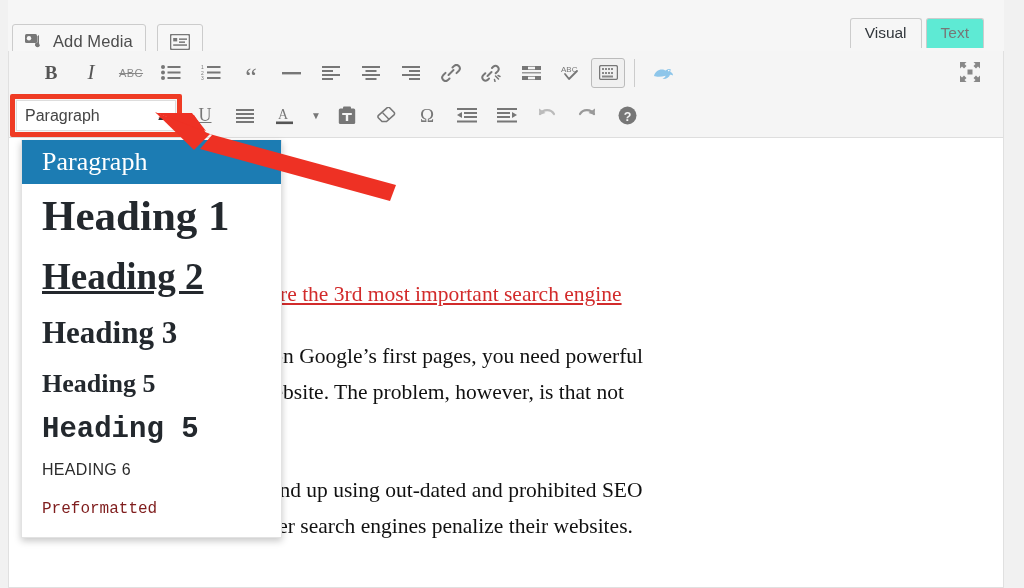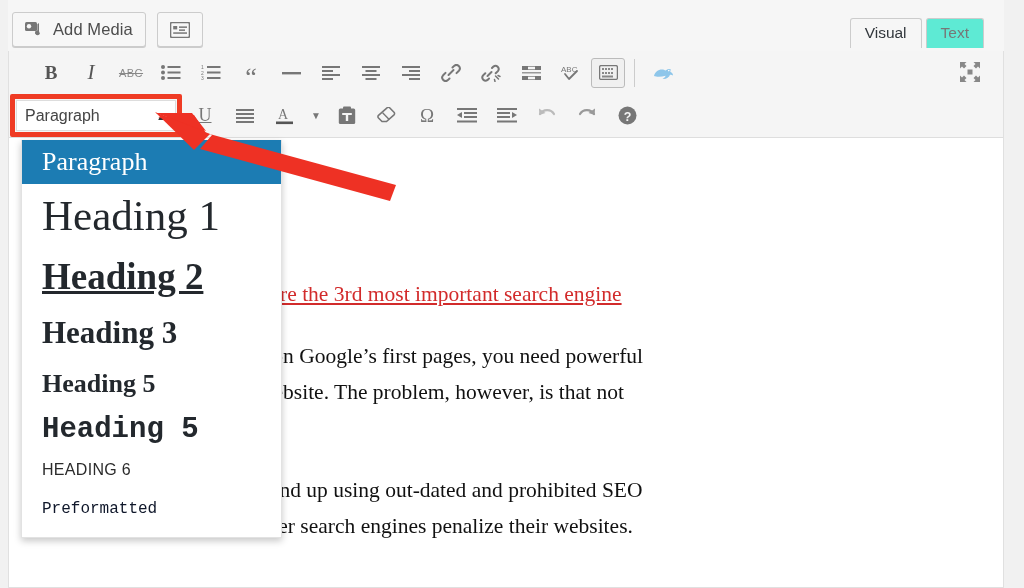--- a/index.html
+++ b/index.html
@@ -10,21 +10,21 @@
     -webkit-font-smoothing:antialiased;
   }
   .screen{position:relative;width:1024px;height:588px;background:#f1f1f1;}
 
   
   .mediabar{
     position:absolute;left:8px;top:0;width:996px;height:51px;
     background:#f6f6f6;
     box-sizing:border-box;
   }
-  .mb-inner{position:absolute;left:4px;top:12px;display:flex;gap:11px;align-items:center;}
+  .mb-inner{position:absolute;left:4px;top:24px;display:flex;gap:11px;align-items:center;}
   .btn{
     display:inline-flex;align-items:center;gap:9px;
     height:33px;padding:0 12px;
     background:#f7f7f7;
     border:1px solid #cccccc;
     border-radius:3px;
     color:#555;
     font-size:16px;
     line-height:31px;
     box-shadow:0 1px 0 #cccccc;
@@ -88,27 +88,27 @@
   
   .dropdown{
     position:absolute;left:21px;top:140px;width:261px;
     background:#fff;border:1px solid #e2e2e2;border-top:none;
     box-shadow:0 3px 7px rgba(0,0,0,.22);
     z-index:25;padding-bottom:8px;box-sizing:border-box;
   }
   .dd-item{padding:0 0 0 20px;color:#23282d;display:flex;align-items:center;}
   .dd-item.sel{background:#1c7cb3;color:#fff;height:44px;}
   .dd-item.sel span{font-family:"Liberation Serif",serif;font-size:26px;font-weight:400;}
-  .dd-h1{height:62px;}.dd-h1 span{font-family:"Liberation Serif",serif;font-size:43px;font-weight:normal;}
+  .dd-h1{height:62px;}.dd-h1 span{font-family:"Liberation Serif",serif;font-size:43px;font-weight:bold;}
   .dd-h2{height:60px;text-decoration:underline;}.dd-h2 span{font-family:"Liberation Serif",serif;font-size:37px;font-weight:bold;}
   .dd-h3{height:54px;}.dd-h3 span{font-family:"Liberation Serif",serif;font-size:31px;font-weight:bold;}
   .dd-h4{height:47px;}.dd-h4 span{font-family:"Liberation Serif",serif;font-size:26px;font-weight:bold;}
   .dd-h5{height:44px;}.dd-h5 span{font-family:Liberation Mono, monospace;font-size:29px;font-weight:bold;}
   .dd-h6{height:38px;}.dd-h6 span{font-family:"Liberation Sans",sans-serif;font-size:16px;letter-spacing:.3px;color:#2b2b2b;}
-  .dd-pre{height:40px;}.dd-pre span{font-family:"Liberation Mono",monospace;font-size:16px;color:#0f172a;}
+  .dd-pre{height:40px;}.dd-pre span{font-family:"Liberation Mono",monospace;font-size:16px;color:#7f1d1d;}
 
   
   .content{
     position:absolute;left:0;top:87px;right:0;bottom:0;background:#fff;
     font-family:"Liberation Serif",serif;
     color:#111;
     padding:14px 34px 0 34px;box-sizing:border-box;
   }
   .content p{margin:0 0 26px 0;font-size:21.5px;line-height:36px;}
   .content .lnk{color:#d22b2b;text-decoration:underline;}

